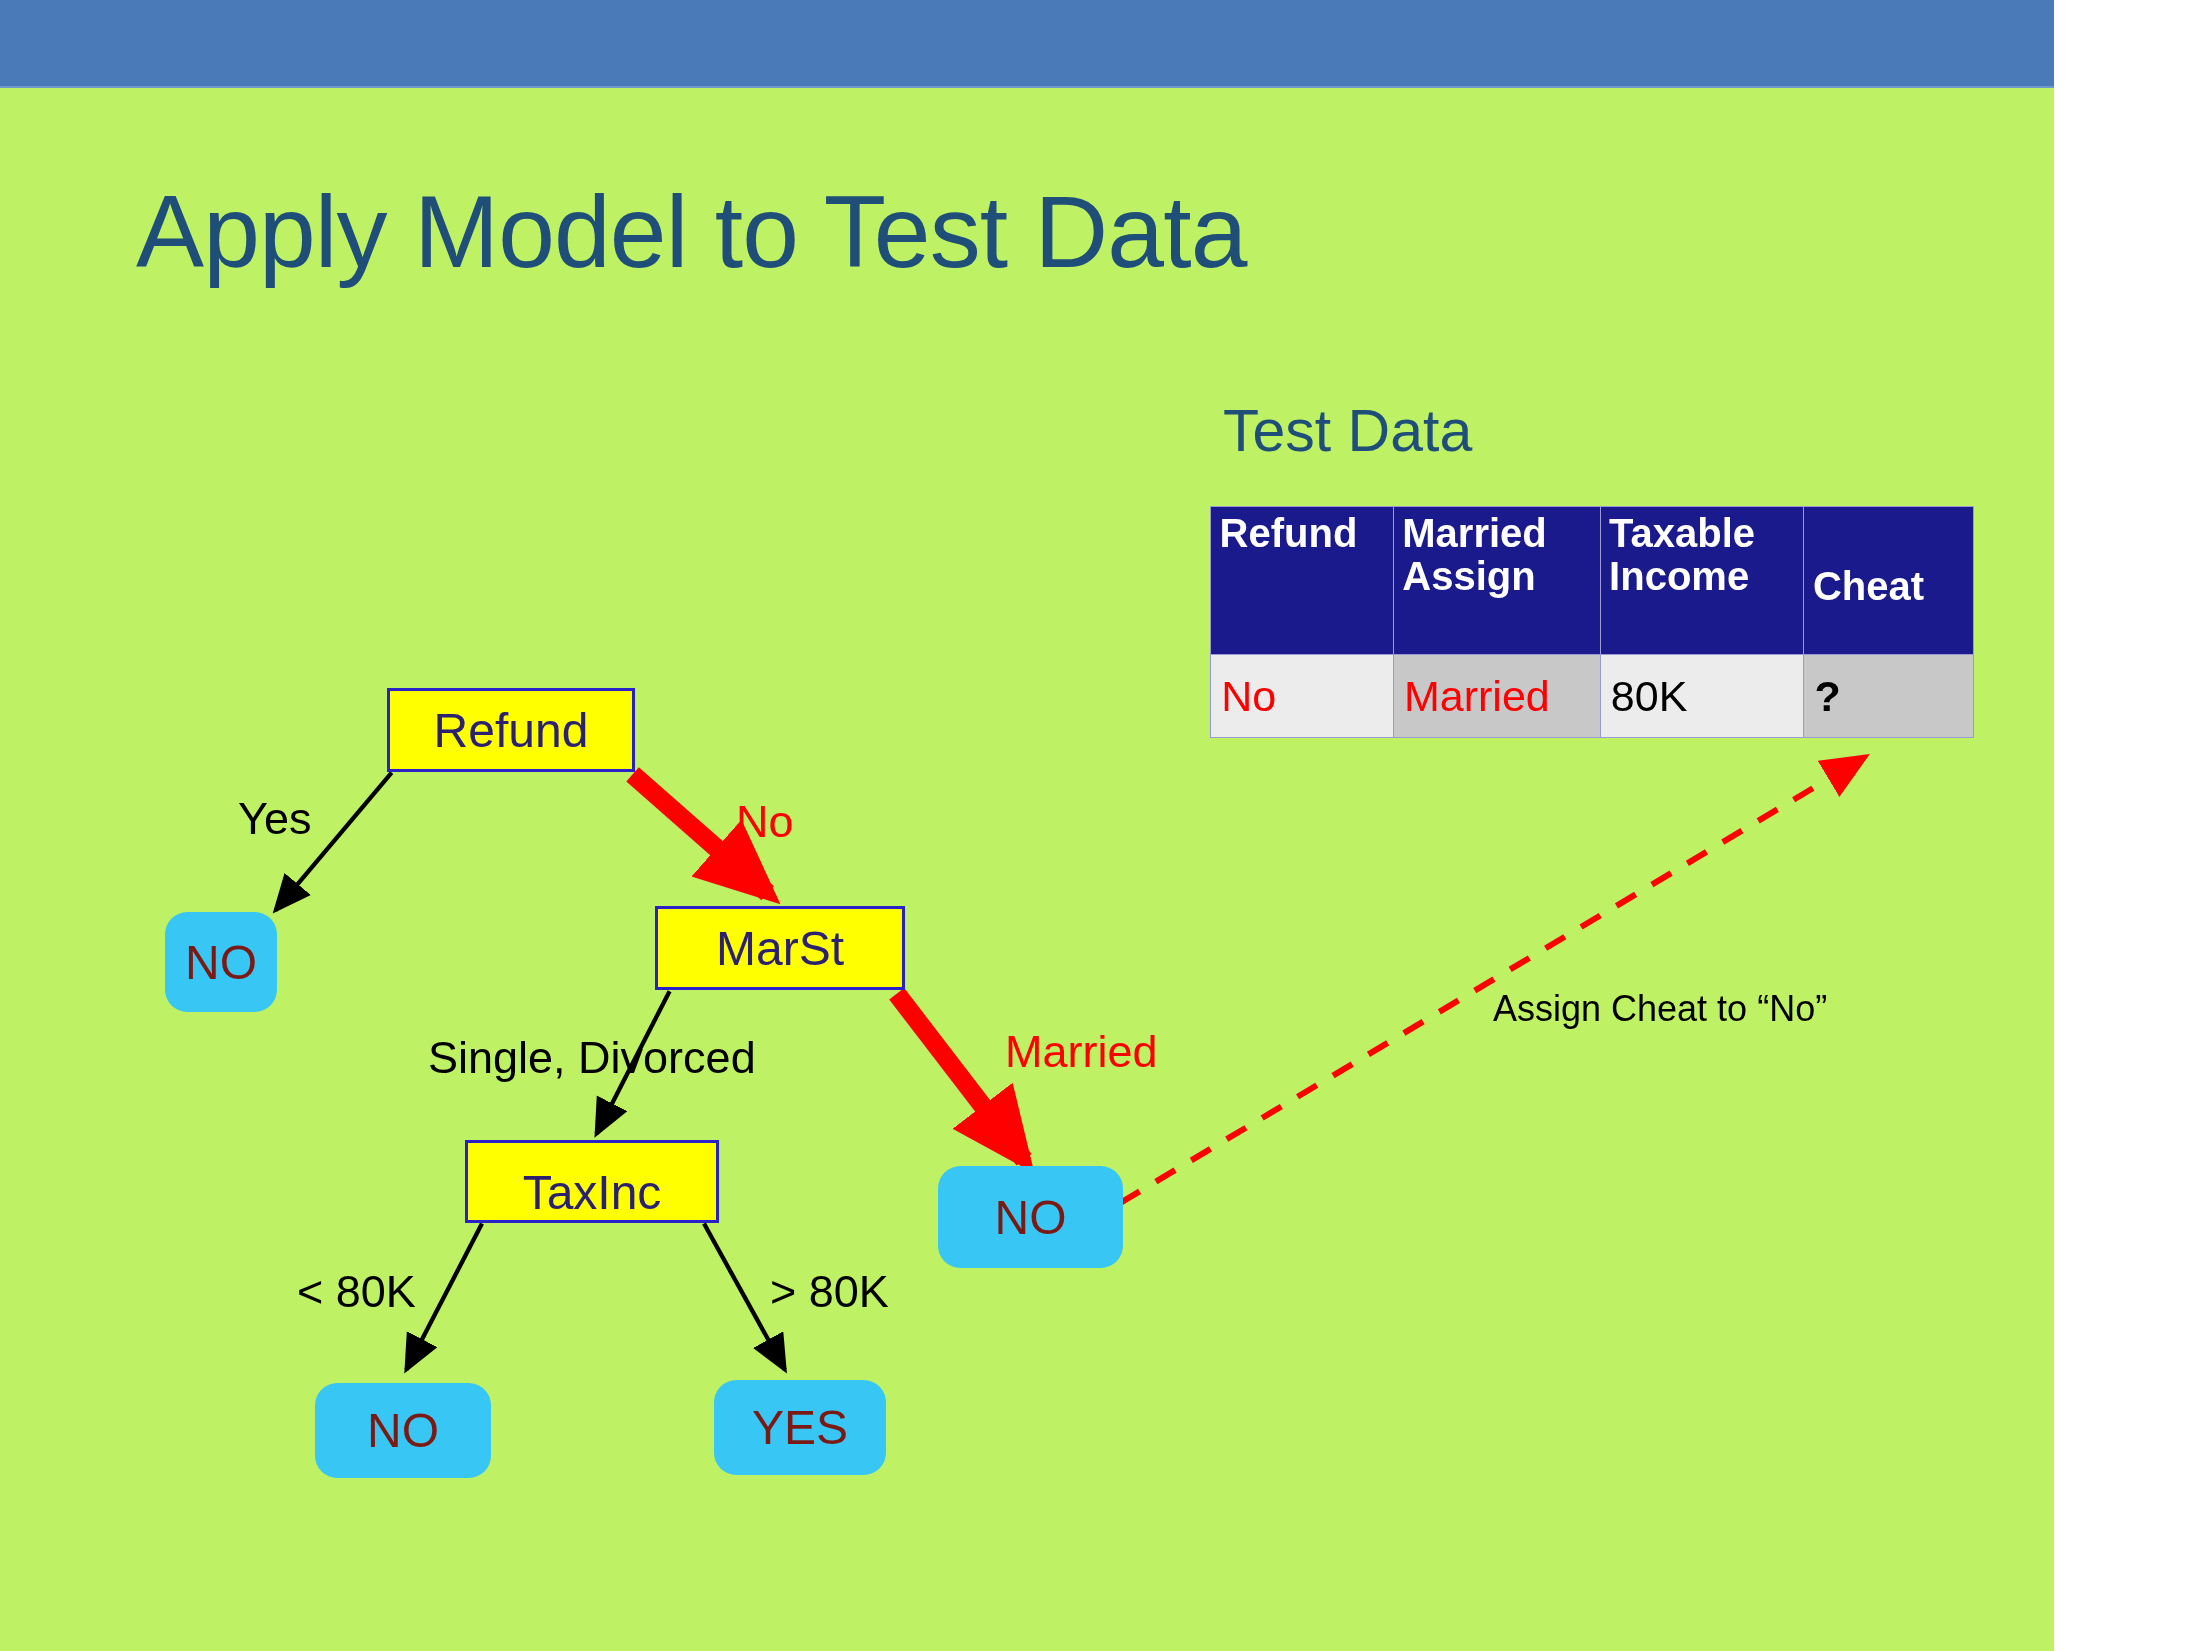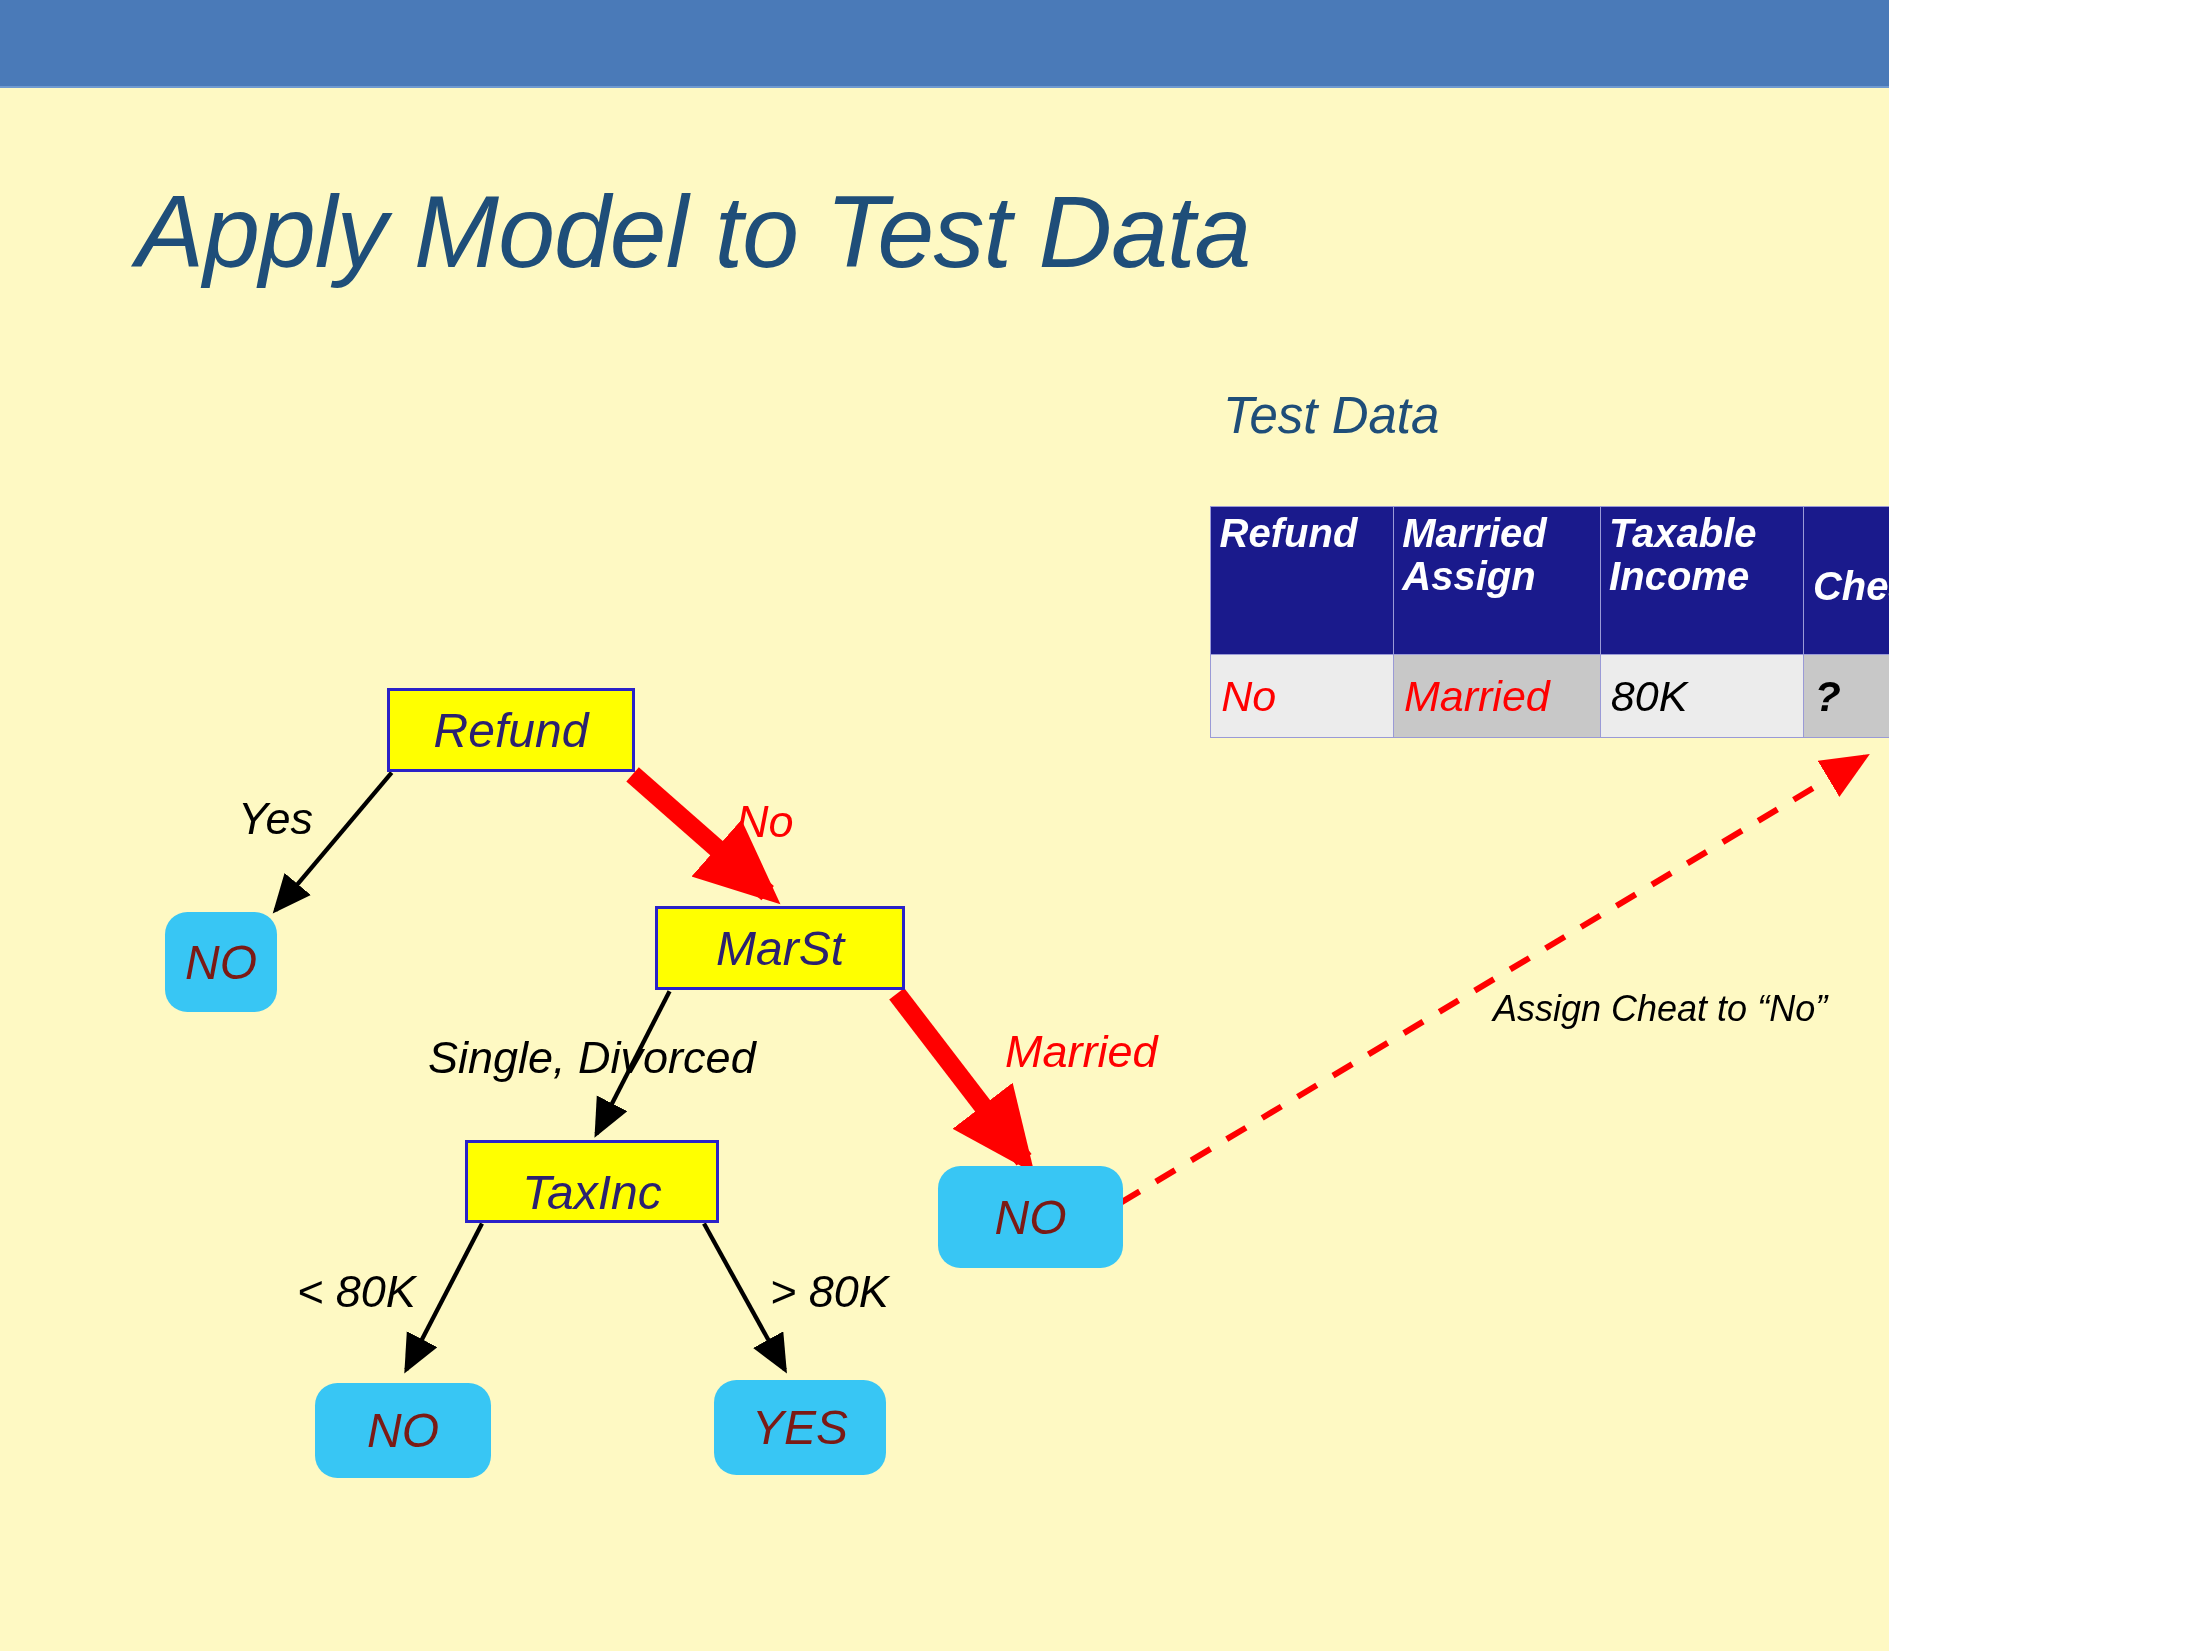--- a/index.html
+++ b/index.html
@@ -6,25 +6,24 @@
   html, body {
     margin: 0;
     padding: 0;
     background: #ffffff;
   }
   body {
     font-family: "Liberation Sans", sans-serif;
   }
   #slide {
     position: relative;
-    width: 1889px;
+    width: 2054px;
     height: 1652px;
-    background: #fef9c3;
+    background: #bef264;
     overflow: hidden;
-    font-style: italic;
   }
   #header-band {
     position: absolute;
     left: 0; top: 0;
     width: 2203px;
     height: 86px;
     background: #4a7ab8;
     border-bottom: 2.6px solid #6f9ad0;
   }
   #slide-title {
@@ -79,22 +78,22 @@
     white-space: nowrap;
   }
   .edge-label.red {
     color: #ff0000;
   }
 
   
   #test-data-label {
     position: absolute;
     left: 1223px;
-    top: 386px;
-    font-size: 51px;
+    top: 397px;
+    font-size: 59px;
     color: #1f4e79;
     white-space: nowrap;
   }
   #test-table {
     position: absolute;
     left: 1210px;
     top: 506px;
     width: 764px;
     border-collapse: collapse;
     border: 1.7px solid #8888c8;

